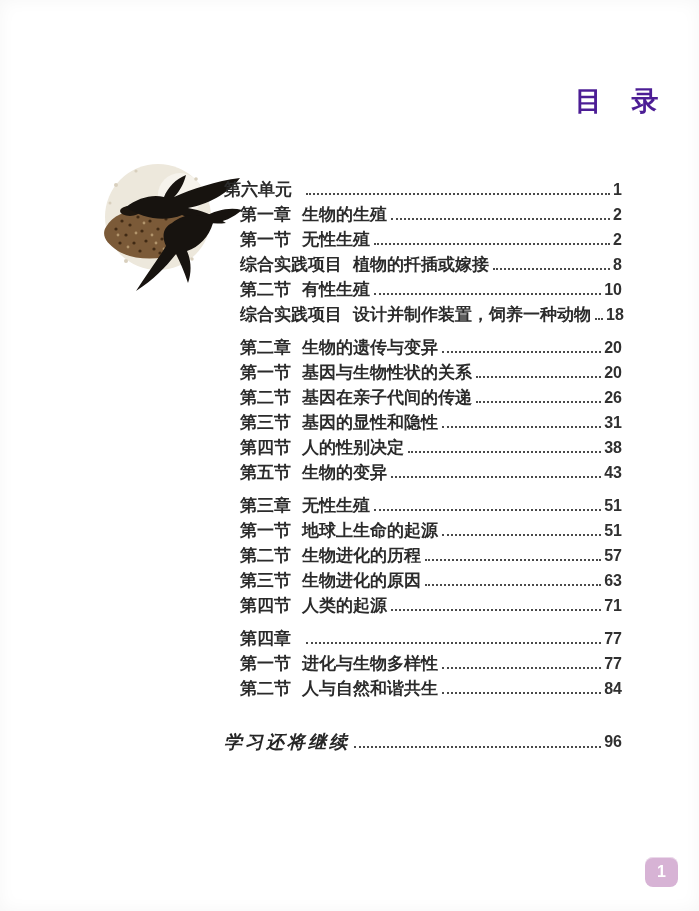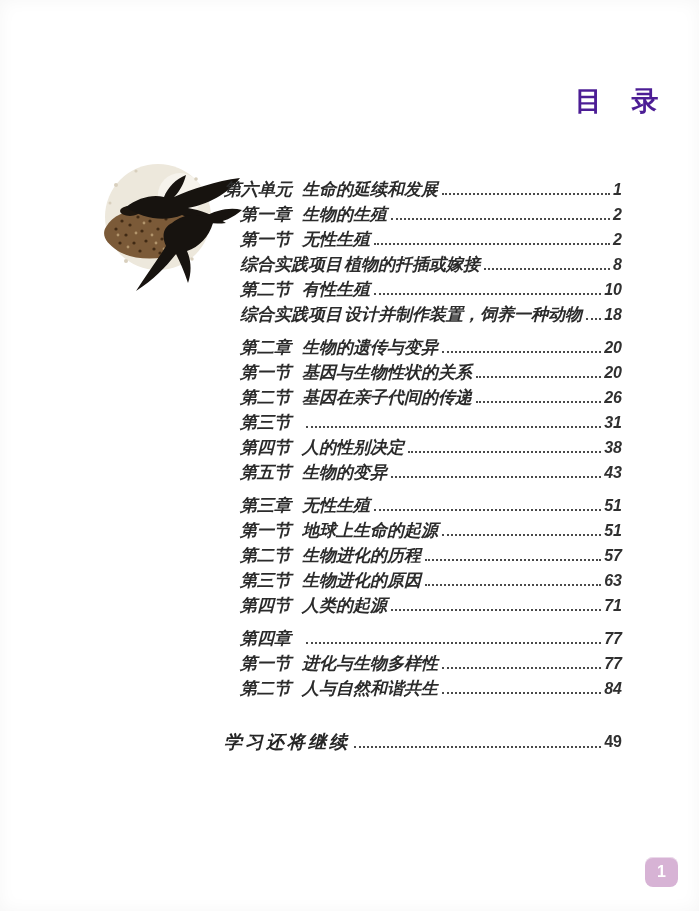--- a/index.html
+++ b/index.html
@@ -9,31 +9,31 @@
     font-family:"Liberation Sans","DejaVu Sans",sans-serif;
     color:#2b2b2b;
     box-shadow:inset 0 0 18px rgba(0,0,0,0.04);
   }
   .title{
     position:absolute; top:76px; left:568px; margin:7px;
     font-size:27px; font-weight:700; letter-spacing:11px;
     color:#4c1d95; white-space:nowrap;
   }
   .bird{ position:absolute; left:96px; top:163px; width:152px; height:148px; }
-  .toc{ position:absolute; left:224px; top:177px; width:398px;font-style:italic; }
+  .toc{ position:absolute; left:224px; top:177px; width:398px; }
   .toc-row{
     display:flex; align-items:center; height:25px;
     font-size:17px; font-weight:700; white-space:nowrap;
   }
   .group-gap{ margin-top:8px; }
   .level-chapter,.level-section,.level-practice{ padding-left:16px; }
   .toc-label{ flex:0 0 auto; }
   .level-unit .toc-label{ width:78px; }
   .level-chapter .toc-label,.level-section .toc-label{ width:62px; }
-  .level-practice .toc-label{ margin-right:2px; }
+  .level-practice .toc-label{ margin-right:11px; }
   .toc-title{ flex:0 0 auto; }
   .toc-leader,.leader{
     flex:1 1 auto; min-width:8px;
     border-bottom:2px dotted #4a4a4a;
     align-self:flex-end; margin:0 3px 7px 4px;
   }
   .toc-page{ flex:0 0 auto; font-size:16px; font-weight:600; color:#303030; }
   .footer-row{
     position:absolute; left:224px; top:729px; width:398px; height:26px;
     display:flex; align-items:center;
@@ -119,21 +119,20 @@
 
       <path d="M30,44 C42,35 56,31 68,34 C72,24 80,16 90,12 C88,20 84,28 78,34 C96,26 120,18 144,15 C132,31 110,42 92,45 C104,47 118,52 130,60 C114,62 98,58 86,52 C70,59 46,56 30,44 Z" fill="#17130f"></path>
 
       <path d="M76,60 C86,52 98,50 108,54 C120,47 134,44 146,47 C137,55 127,59 117,60 C113,74 103,84 91,88 C95,97 96,108 92,120 C88,108 84,99 80,91 C70,104 57,117 40,128 C51,111 62,96 70,83 C65,72 68,64 76,60 Z" fill="#17130f"></path>
     </svg>
   </div>
 
   <div class="toc">
       <div class="toc-row level-unit">
         <span class="toc-label">第六单元</span>
-        <span class="toc-title">生命的延续和发展</span>
         <span class="toc-leader"></span>
         <span class="toc-page">1</span>
       </div>
       <div class="toc-row level-chapter">
         <span class="toc-label">第一章</span>
         <span class="toc-title">生物的生殖</span>
         <span class="toc-leader"></span>
         <span class="toc-page">2</span>
       </div>
       <div class="toc-row level-section">
@@ -173,20 +172,21 @@
         <span class="toc-page">20</span>
       </div>
       <div class="toc-row level-section">
         <span class="toc-label">第二节</span>
         <span class="toc-title">基因在亲子代间的传递</span>
         <span class="toc-leader"></span>
         <span class="toc-page">26</span>
       </div>
       <div class="toc-row level-section">
         <span class="toc-label">第三节</span>
+        <span class="toc-title">基因的显性和隐性</span>
         <span class="toc-leader"></span>
         <span class="toc-page">31</span>
       </div>
       <div class="toc-row level-section">
         <span class="toc-label">第四节</span>
         <span class="toc-title">人的性别决定</span>
         <span class="toc-leader"></span>
         <span class="toc-page">38</span>
       </div>
       <div class="toc-row level-section">
@@ -240,18 +240,18 @@
         <span class="toc-label">第二节</span>
         <span class="toc-title">人与自然和谐共生</span>
         <span class="toc-leader"></span>
         <span class="toc-page">84</span>
       </div>
     </div>
 
   <div class="footer-row">
     <span>学习还将继续</span>
     <span class="leader"></span>
-    <span class="f-page">49</span>
+    <span class="f-page">96</span>
   </div>
 
   <div class="badge">1</div>
 
 </div>
 
 </body></html>

